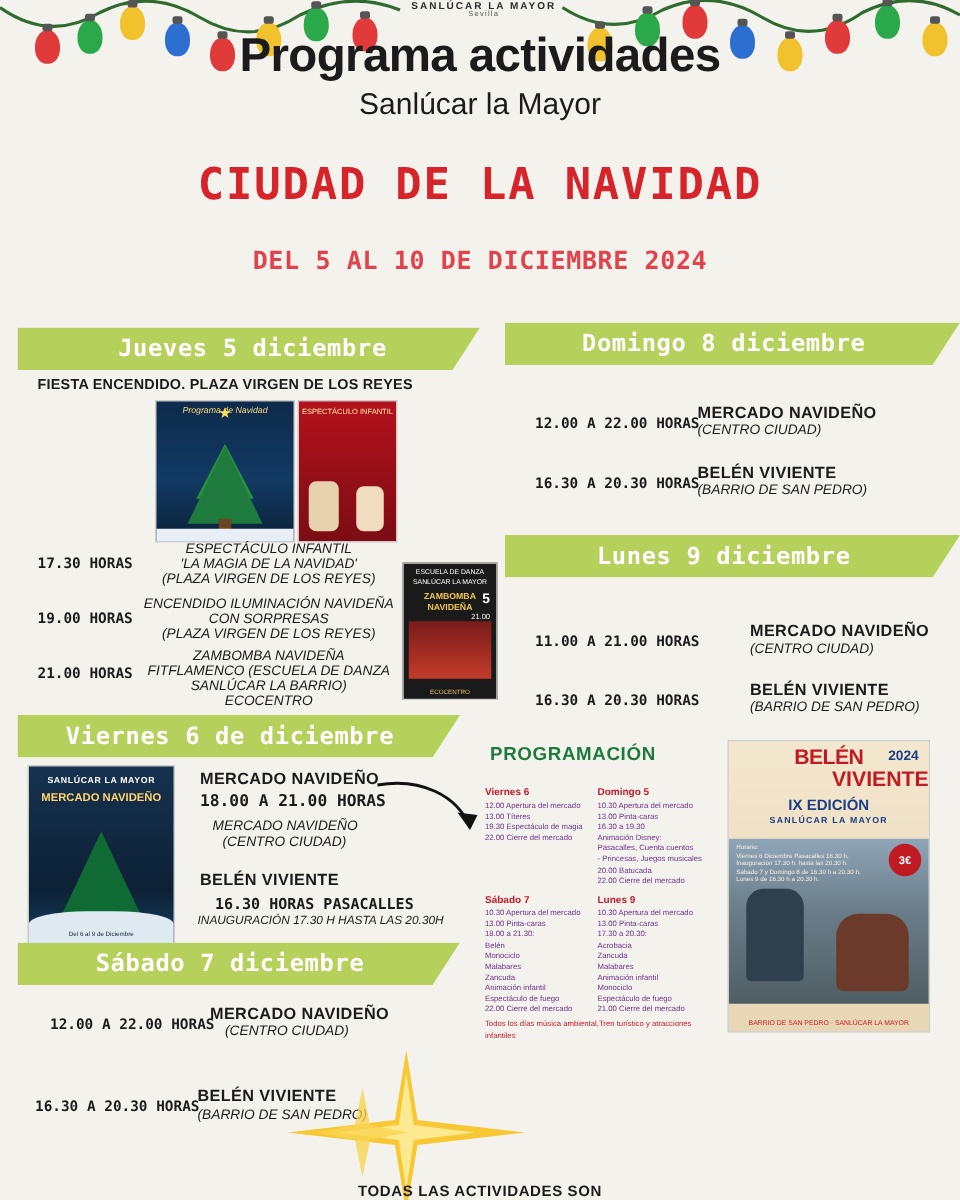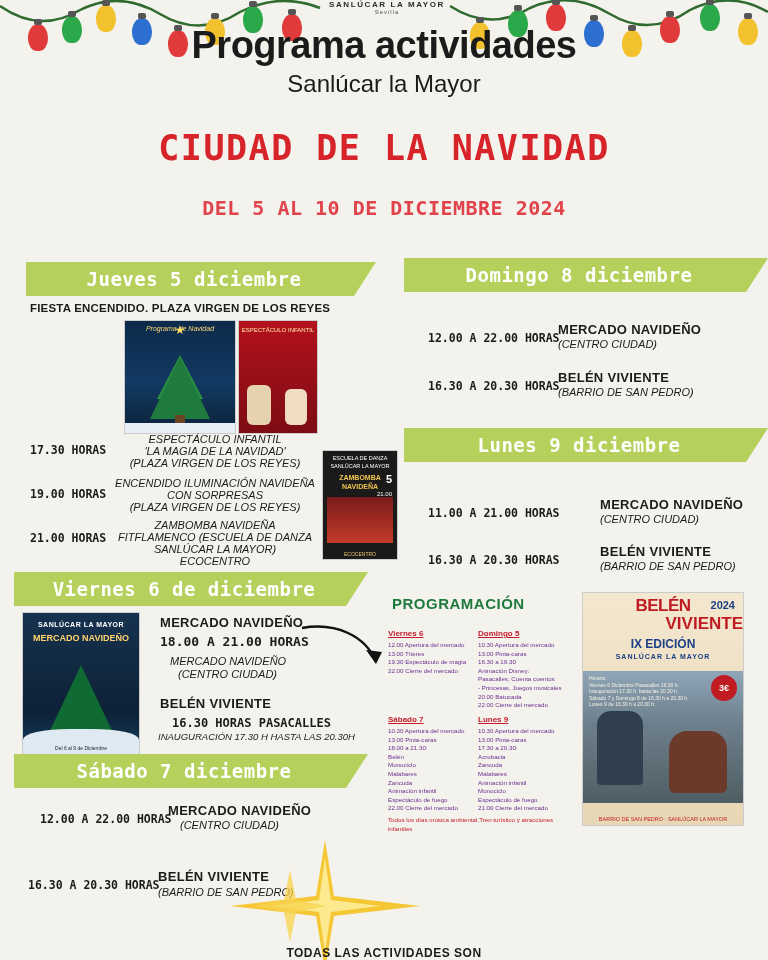--- a/index.html
+++ b/index.html
@@ -92,21 +92,21 @@
   .p5 .photo{position:absolute;top:78px;left:0;width:100%;height:132px;
     background:linear-gradient(#8fa6b8,#6d7f8c 40%,#4f5e63);}
   .p5 .pers1{position:absolute;bottom:18px;left:14px;width:46px;height:74px;background:#2f3f4e;border-radius:14px 14px 4px 4px;}
   .p5 .pers2{position:absolute;bottom:10px;right:16px;width:58px;height:62px;background:#6b3a2a;border-radius:18px 18px 6px 6px;}
   .p5 .price{position:absolute;top:82px;right:6px;width:26px;height:26px;border-radius:50%;background:#c01a22;color:#fff;font-size:9px;font-weight:bold;display:flex;align-items:center;justify-content:center;}
   .p5 .info{position:absolute;top:82px;left:6px;width:120px;color:#f6f1e4;font-size:5px;line-height:6.5px;}
   .p5 .foot{position:absolute;bottom:2px;left:0;width:100%;text-align:center;color:#c01a22;font-size:5.5px;line-height:7px;}
 
   
   .prog-title{position:absolute;color:#1f7a3d;font-weight:bold;font-size:15px;letter-spacing:0.5px;}
-  .prog-col-head{color:#c21a2b;font-weight:bold;font-size:8px;text-decoration:underline;}
+  .prog-col-head{color:#c21a2b;font-weight:bold;font-size:8px;}
   .prog-line{color:#6b2f8f;font-size:6.2px;line-height:8.6px;}
   .prog-note{color:#c21a2b;font-size:6.2px;line-height:8.6px;}
 
   
   .arrow{position:absolute;}
 
   
   .bigstar{position:absolute;left:230px;top:840px;width:190px;height:130px;}
 
   .footer-note{position:absolute;top:946px;left:0;width:768px;text-align:center;
@@ -144,21 +144,21 @@
   <div class="logo">
     <div class="logo-name">SANLÚCAR LA MAYOR</div>
     <div class="logo-sub">Sevilla</div>
   </div>
 
   <div class="title1">Programa actividades</div>
   <div class="title2">Sanlúcar la Mayor</div>
   <div class="title3">CIUDAD DE LA NAVIDAD</div>
   <div class="title4">DEL 5 AL 10 DE DICIEMBRE 2024</div>
 
-  <div class="banner" style="left:26px;top:262px;width:336px;">Jueves 5 diciembre</div>
+  <div class="banner" style="left:14px;top:262px;width:336px;padding-left:20px;">Jueves 5 diciembre</div>
   <div class="tx bold" style="left:30px;top:302px;font-size:11.5px;letter-spacing:.2px;">FIESTA ENCENDIDO. PLAZA VIRGEN DE LOS REYES</div>
 
   <div class="poster p1" style="left:124px;top:320px;width:110px;height:112px;">
     <div class="ttl">Programa de Navidad</div>
     <div class="star">★</div>
     <div class="tree2"></div>
     <div class="tree"></div>
     <div class="trunk"></div>
     <div class="ground"></div>
   </div>
@@ -186,21 +186,21 @@
   <div class="tx ev-sub center" style="left:110px;top:457px;width:210px;">(PLAZA VIRGEN DE LOS REYES)</div>
 
   <div class="tx hours" style="left:30px;top:487px;">19.00 HORAS</div>
   <div class="tx ev-sub center" style="left:110px;top:477px;width:210px;">ENCENDIDO ILUMINACIÓN NAVIDEÑA</div>
   <div class="tx ev-sub center" style="left:110px;top:489px;width:210px;">CON SORPRESAS</div>
   <div class="tx ev-sub center" style="left:110px;top:501px;width:210px;">(PLAZA VIRGEN DE LOS REYES)</div>
 
   <div class="tx hours" style="left:30px;top:531px;">21.00 HORAS</div>
   <div class="tx ev-sub center" style="left:110px;top:519px;width:210px;">ZAMBOMBA NAVIDEÑA</div>
   <div class="tx ev-sub center" style="left:110px;top:531px;width:210px;">FITFLAMENCO (ESCUELA DE DANZA</div>
-  <div class="tx ev-sub center" style="left:110px;top:543px;width:210px;">SANLÚCAR LA MAYOR)</div>
+  <div class="tx ev-sub center" style="left:110px;top:543px;width:210px;">SANLÚCAR LA BARRIO)</div>
   <div class="tx ev-sub center" style="left:110px;top:555px;width:210px;">ECOCENTRO</div>
 
   <div class="banner" style="left:404px;top:258px;width:350px;">Domingo 8 diciembre</div>
   <div class="tx hours" style="left:428px;top:331px;">12.00 A 22.00 HORAS</div>
   <div class="tx ev-title" style="left:558px;top:322px;">MERCADO NAVIDEÑO</div>
   <div class="tx ev-sub" style="left:558px;top:338px;">(CENTRO CIUDAD)</div>
 
   <div class="tx hours" style="left:428px;top:379px;">16.30 A 20.30 HORAS</div>
   <div class="tx ev-title" style="left:558px;top:370px;">BELÉN VIVIENTE</div>
   <div class="tx ev-sub" style="left:558px;top:386px;">(BARRIO DE SAN PEDRO)</div>

